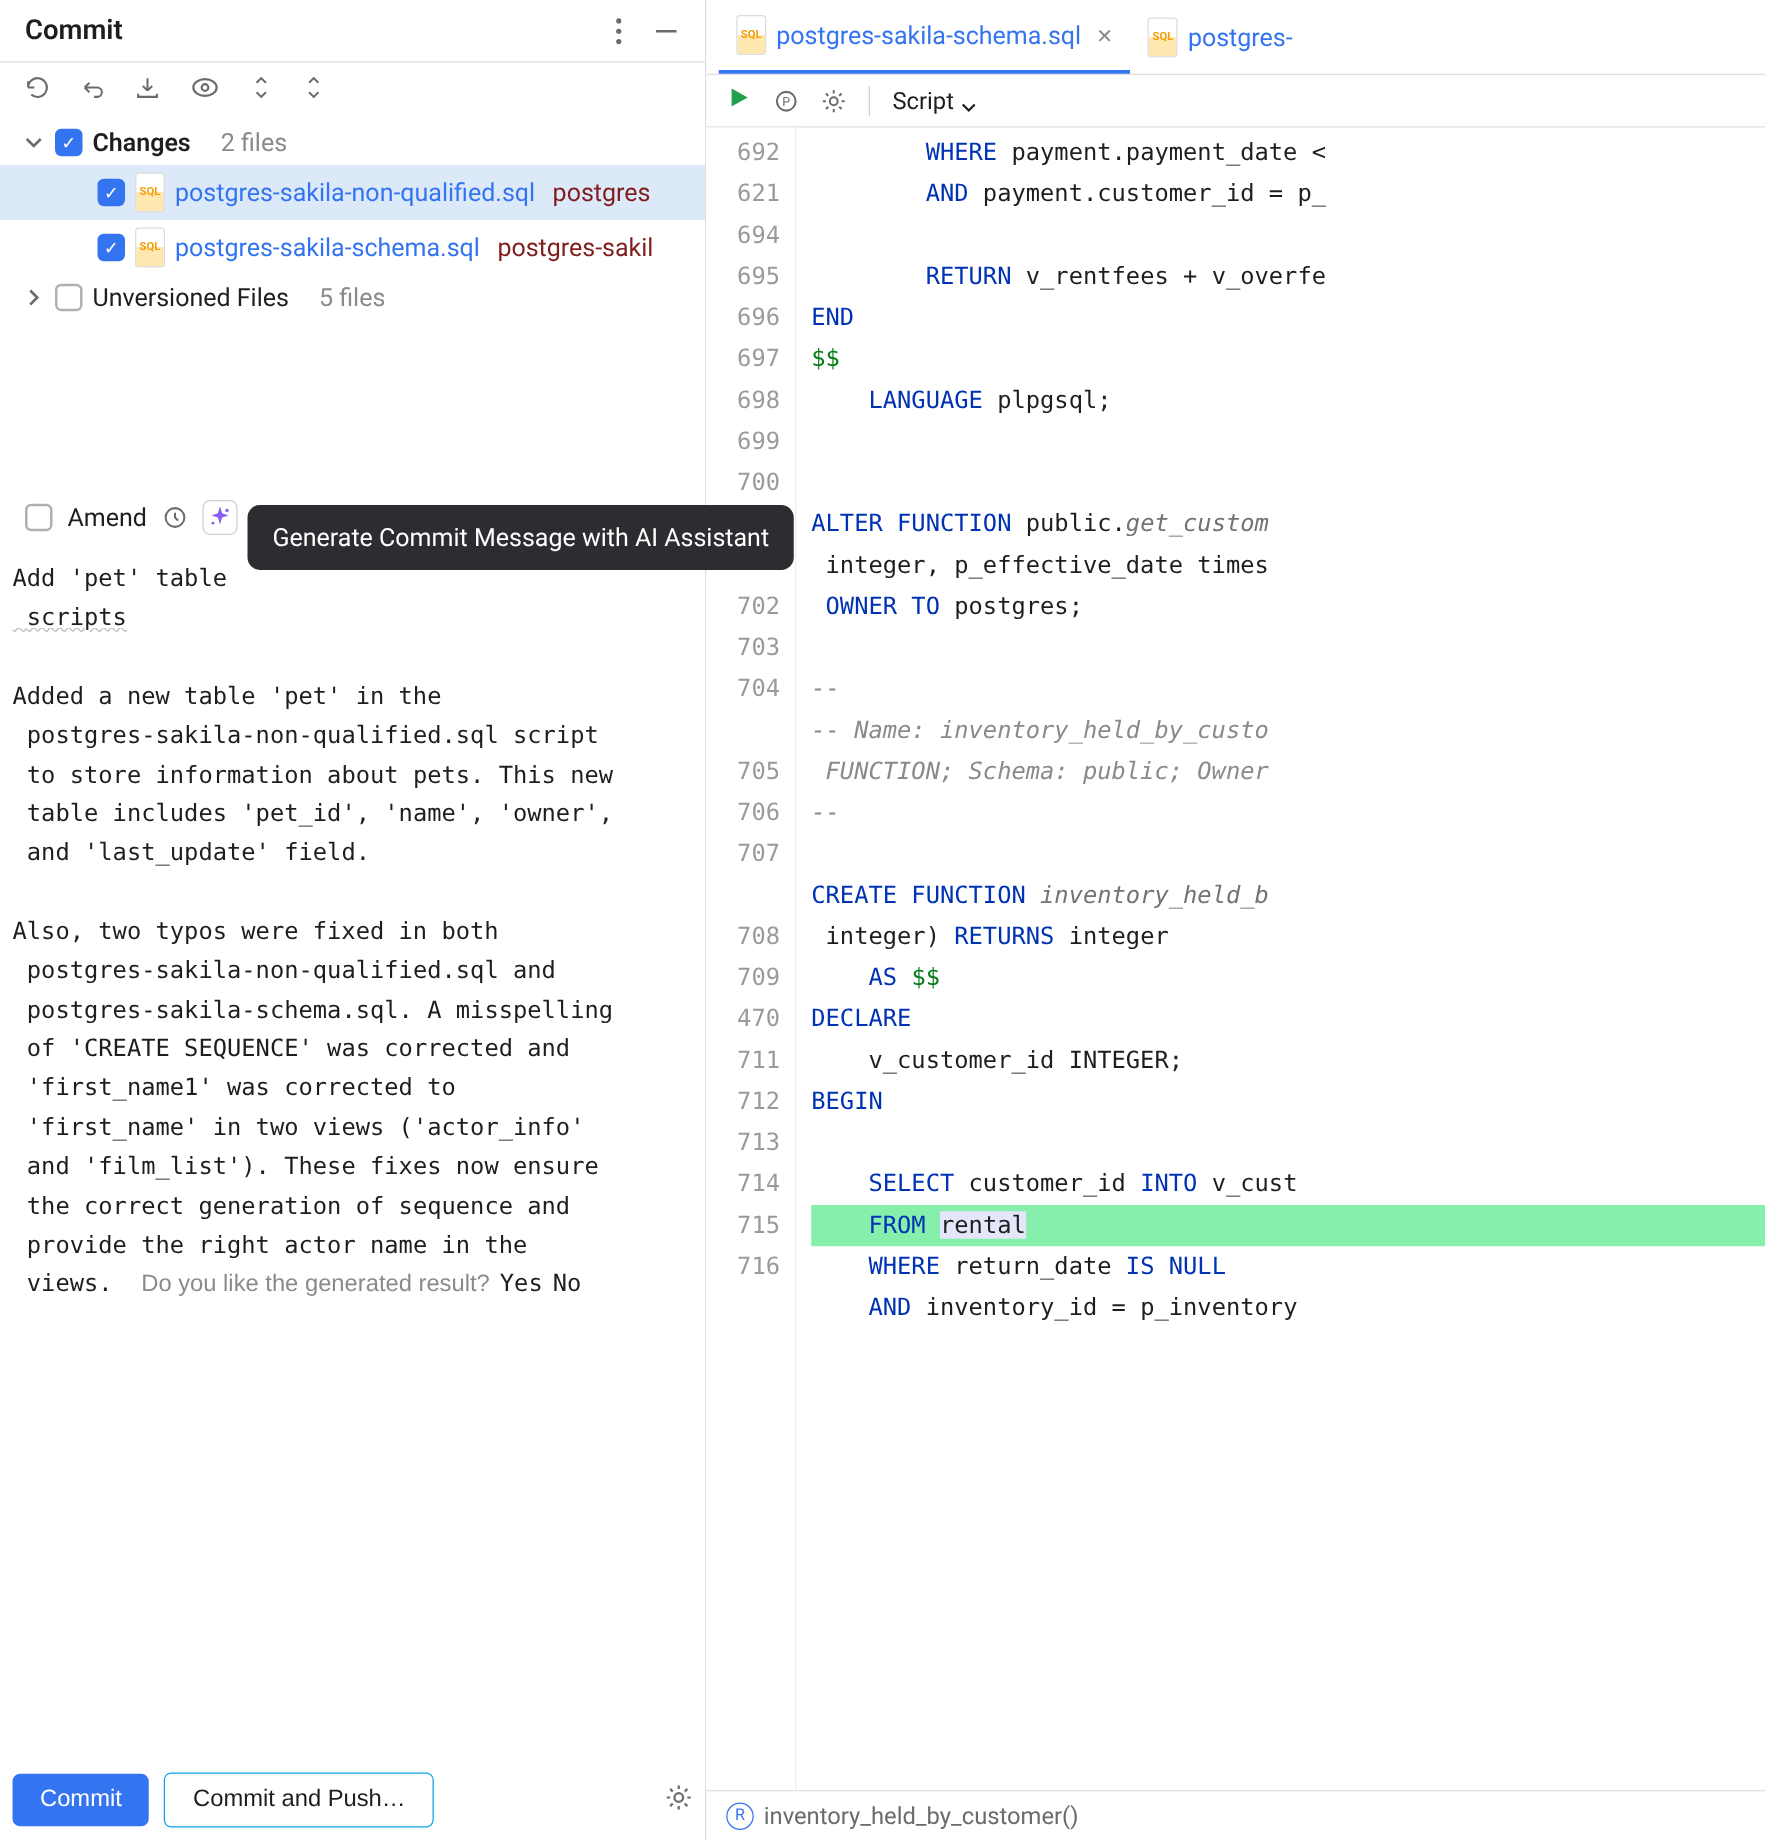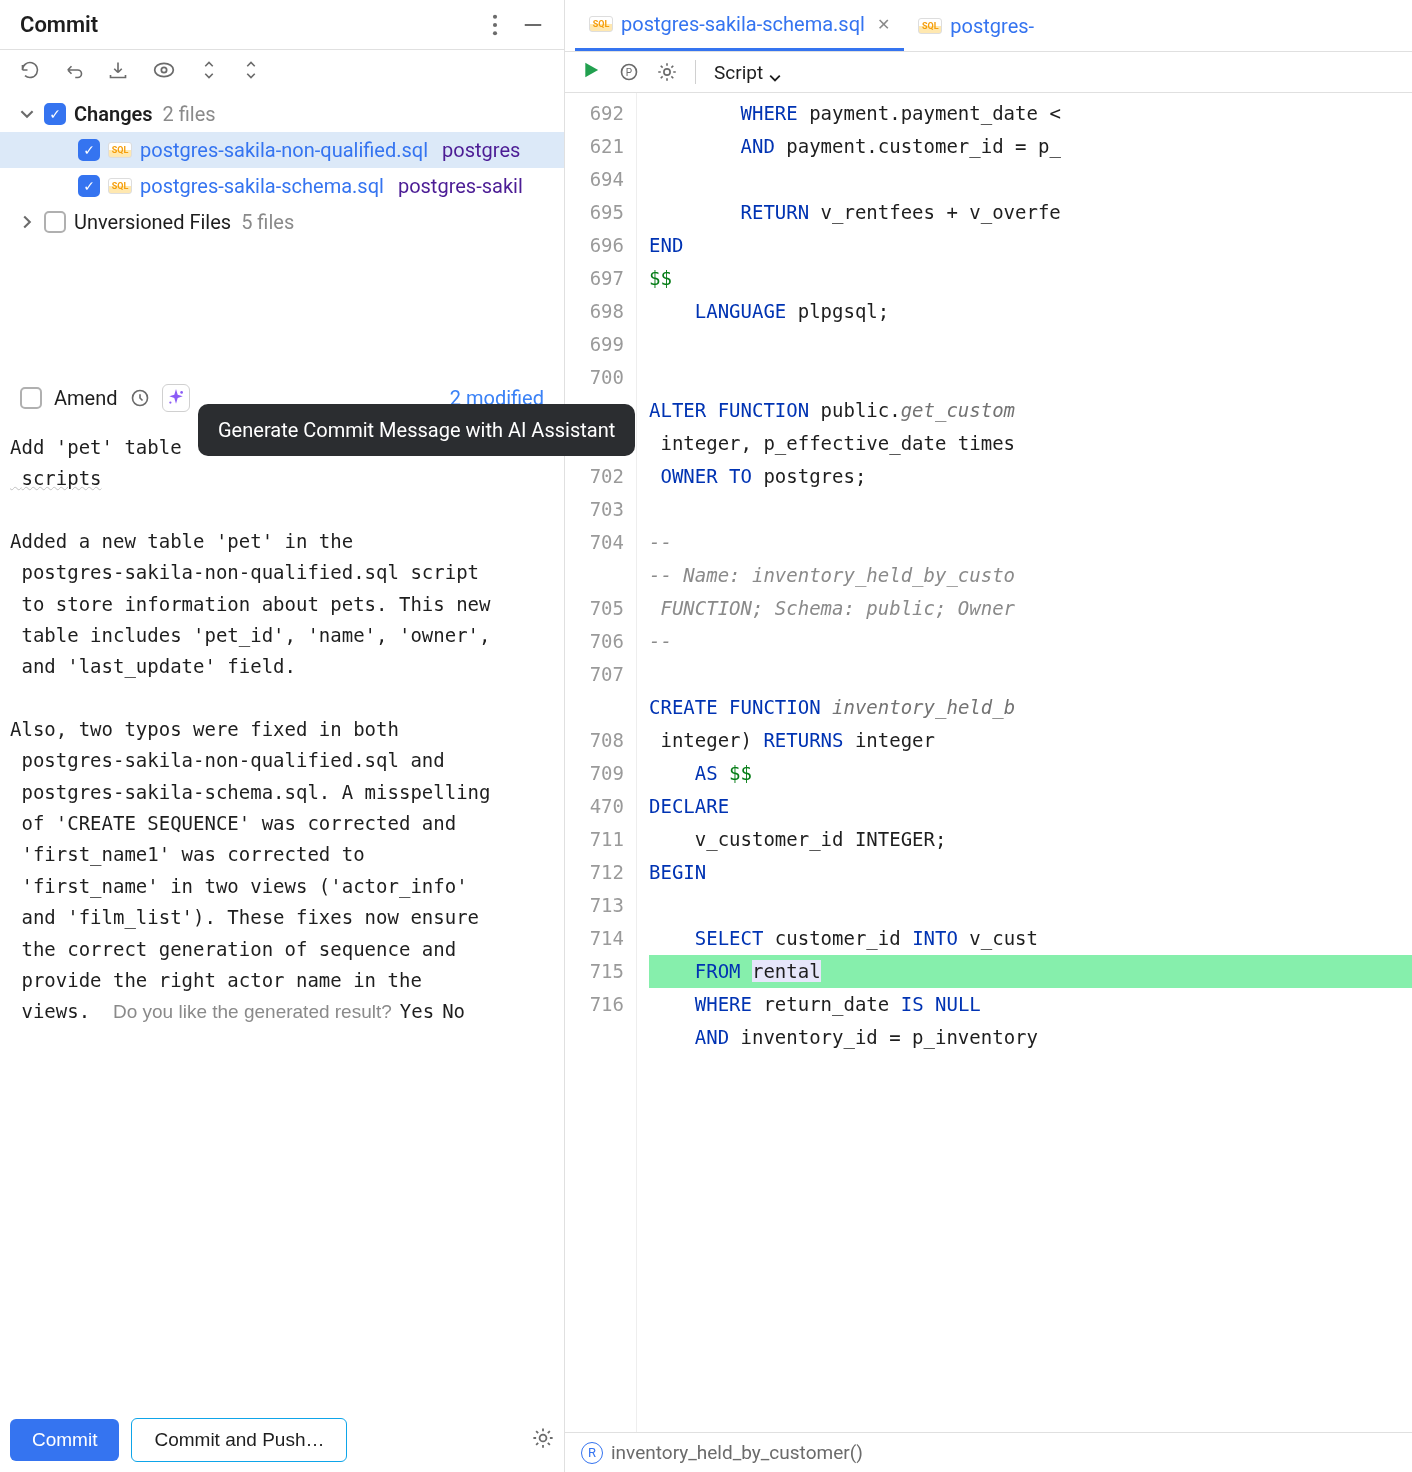--- a/index.html
+++ b/index.html
@@ -68,36 +68,36 @@
   border-radius: 5px;
   display: inline-flex;
   align-items: center;
   justify-content: center;
   color: white;
   font-size: 14px;
   flex-shrink: 0;
 }
 .checkbox.empty { background: #fff; border-color: #b0b0b0; }
 .file-icon {
-  width: 24px; height: 16px;
+  width: 24px; height: 32px;
   display: inline-flex;
   align-items: center;
   justify-content: center;
   font-size: 9px;
   font-weight: bold;
   color: #f59e0b;
   background: linear-gradient(to bottom, #fff 50%, #ffe8b0 50%);
   border: 1px solid #ddd;
   border-radius: 3px;
   flex-shrink: 0;
 }
 .tree-label { font-weight: 600; }
-.tree-count { color: #8a8a8a; margin-left: 2px; font-weight: normal; }
+.tree-count { color: #8a8a8a; margin-left: 16px; font-weight: normal; }
 .file-link { color: #3574f0; }
-.file-path { color: #4c1d95; margin-left: 6px; }
+.file-path { color: #7f1d1d; margin-left: 6px; }
 .amend-row {
   display: flex;
   align-items: center;
   justify-content: space-between;
   padding: 8px 20px;
   margin-top: 130px;
 }
 .amend-left { display: flex; align-items: center; gap: 12px; }
 .amend-label { font-size: 20px; }
 .sparkle-btn {

